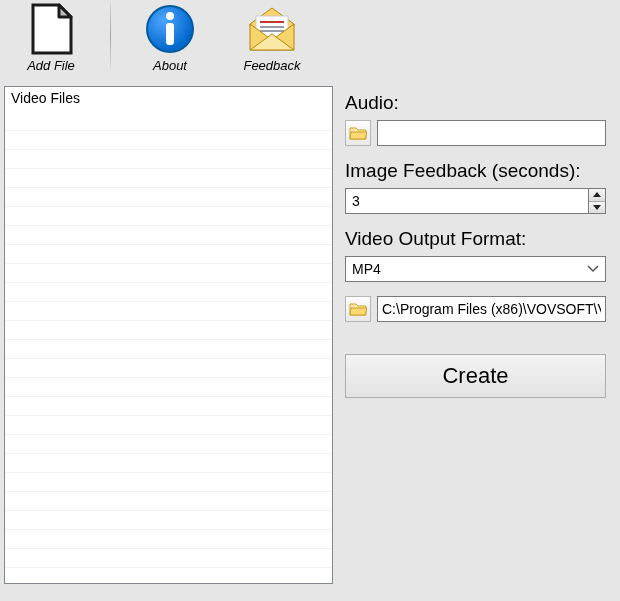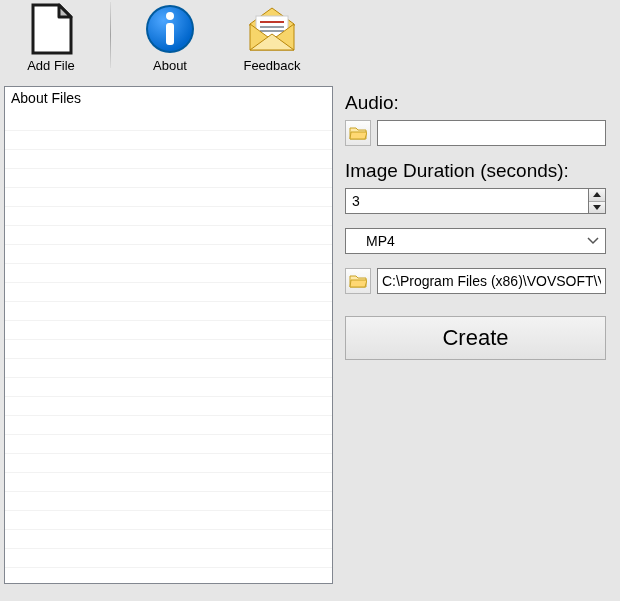--- a/index.html
+++ b/index.html
@@ -11,20 +11,21 @@
     font-family: "Segoe UI", Tahoma, sans-serif;
     font-size: 13px;
     color: #000;
     overflow: hidden;
   }
   .toolbar {
     display: flex;
     gap: 8px;
     padding: 0 4px 4px 4px;
     height: 86px;
+    font-style: italic;
   }
   .toolbar-btn {
     display: flex;
     flex-direction: column;
     align-items: center;
     justify-content: flex-start;
     width: 94px;
     height: 82px;
     cursor: pointer;
   }
@@ -146,33 +147,33 @@
     height: 26px;
     margin-bottom: 14px;
     display: flex;
   }
   .select-box {
     flex: 1;
     border: 1px solid #7a7a7a;
     background: #fff;
     display: flex;
     align-items: center;
-    padding: 0 20px;
+    padding: 0 6px;
     font-size: 14px;
     position: relative;
     cursor: pointer;
   }
   .select-arrow {
     position: absolute;
     right: 6px;
     top: 50%;
     transform: translateY(-50%);
   }
   .create-btn {
-    margin-top: 8px;
+    margin-top: 18px;
     height: 44px;
     width: 100%;
     border: 1px solid #adadad;
     background: linear-gradient(#f3f3f3, #e3e3e3);
     font-size: 22px;
     font-family: inherit;
     cursor: pointer;
   }
   svg { display: block; }
 </style>
@@ -219,21 +220,21 @@
         <polygon points="4,46 26,30 48,46" fill="#fbe8a6" stroke="#b8860b" stroke-width="1"></polygon>
       </svg>
     </div>
     <div class="lbl">Feedback</div>
   </div>
 </div>
 
 <div class="content">
   <div class="left-panel">
     <div class="listbox">
-      <div class="list-header">About Files</div>
+      <div class="list-header">Video Files</div>
       <div class="list-lines">
         <div class="list-line"></div>
           <div class="list-line"></div>
           <div class="list-line"></div>
         <div class="list-line"></div>
           <div class="list-line"></div>
           <div class="list-line"></div>
         <div class="list-line"></div>
           <div class="list-line"></div>
           <div class="list-line"></div>
@@ -263,37 +264,38 @@
     <div class="row">
       <div class="folder-btn">
         <svg width="18" height="16" viewBox="0 0 18 16">
           <path d="M1 3 L7 3 L9 5 L17 5 L17 14 L1 14 Z" fill="#ffe9a8" stroke="#c9a227"></path>
           <path d="M2 7 L18 7 L16 14 L1 14 Z" fill="#ffd873" stroke="#c9a227"></path>
         </svg>
       </div>
       <input class="text-input" type="text" value="" style="">
     </div>
 
-    <div class="field-label">Image Duration (seconds):</div>
+    <div class="field-label">Image Feedback (seconds):</div>
     <div class="spinner-wrap">
       <input class="spinner-input" type="text" value="3" style="">
       <div class="spinner-btns">
         <button>
           <svg width="8" height="5" viewBox="0 0 8 5">
               <polygon points="4,0 8,5 0,5" fill="#222"></polygon>
             </svg>
         </button>
         <button>
           <svg width="8" height="5" viewBox="0 0 8 5">
               <polygon points="0,0 8,0 4,5" fill="#222"></polygon>
             </svg>
         </button>
       </div>
     </div>
 
+    <div class="field-label">Video Output Format:</div>
     <div class="select-wrap">
       <div class="select-box">
         <span>MP4</span>
         <span class="select-arrow">
           <svg width="12" height="8" viewBox="0 0 12 8">
               <polyline points="1,1 6,6 11,1" fill="none" stroke="#555" stroke-width="1.5"></polyline>
             </svg>
         </span>
       </div>
     </div>

